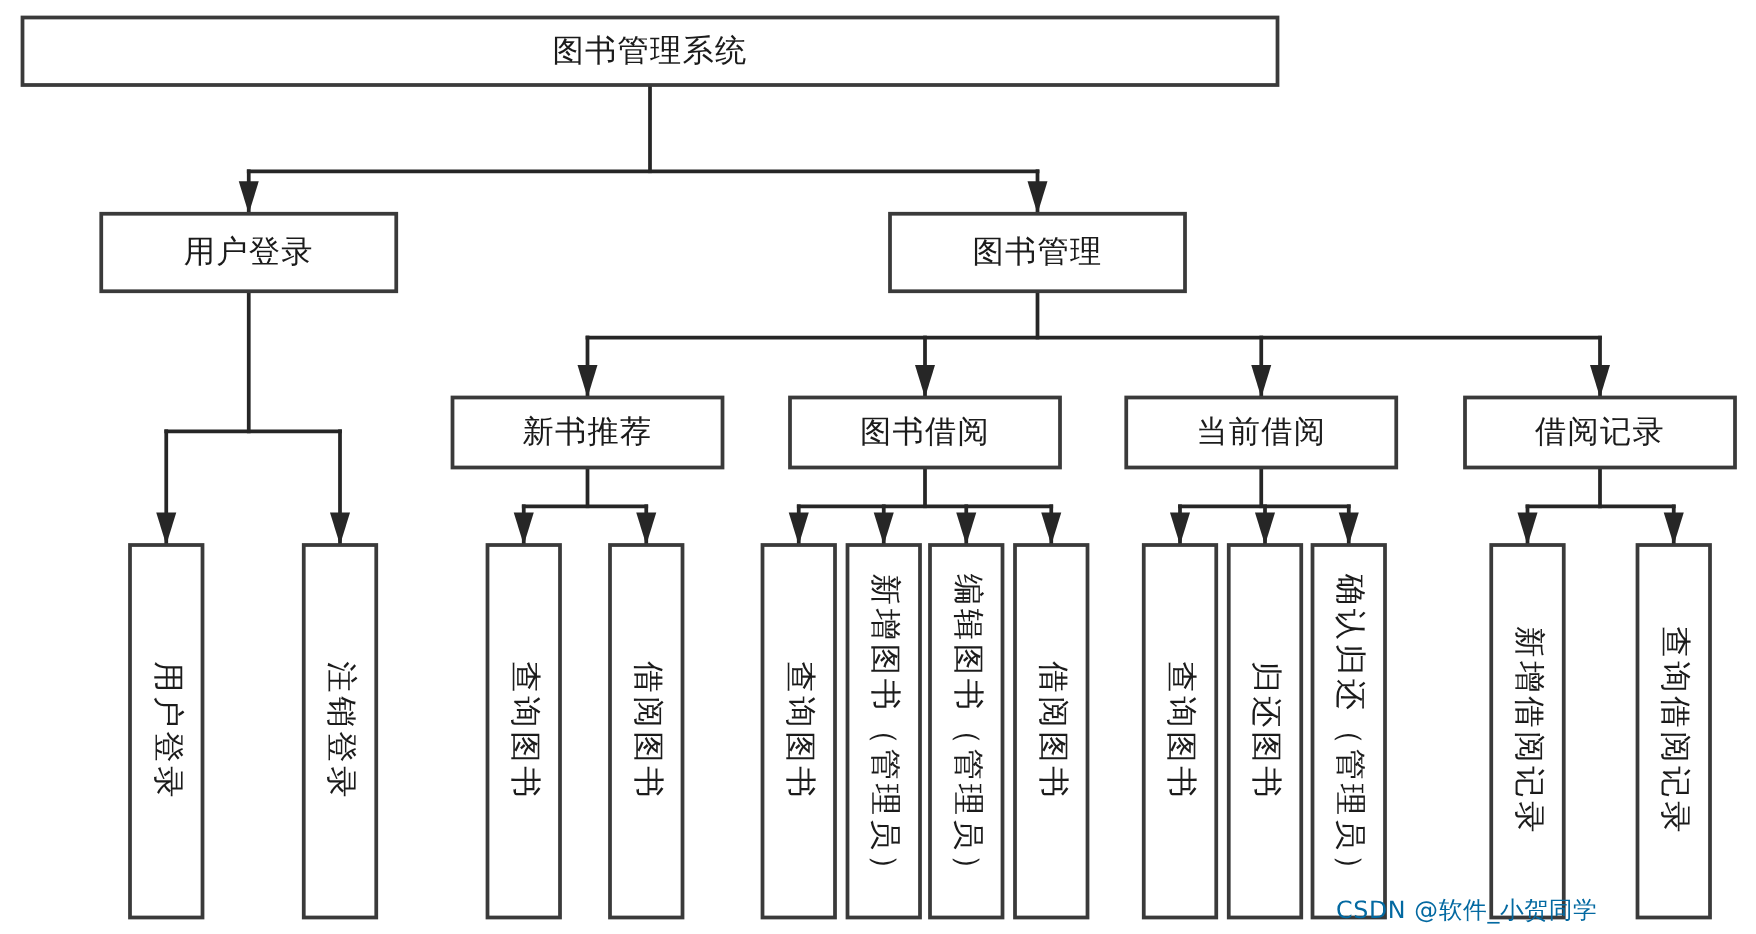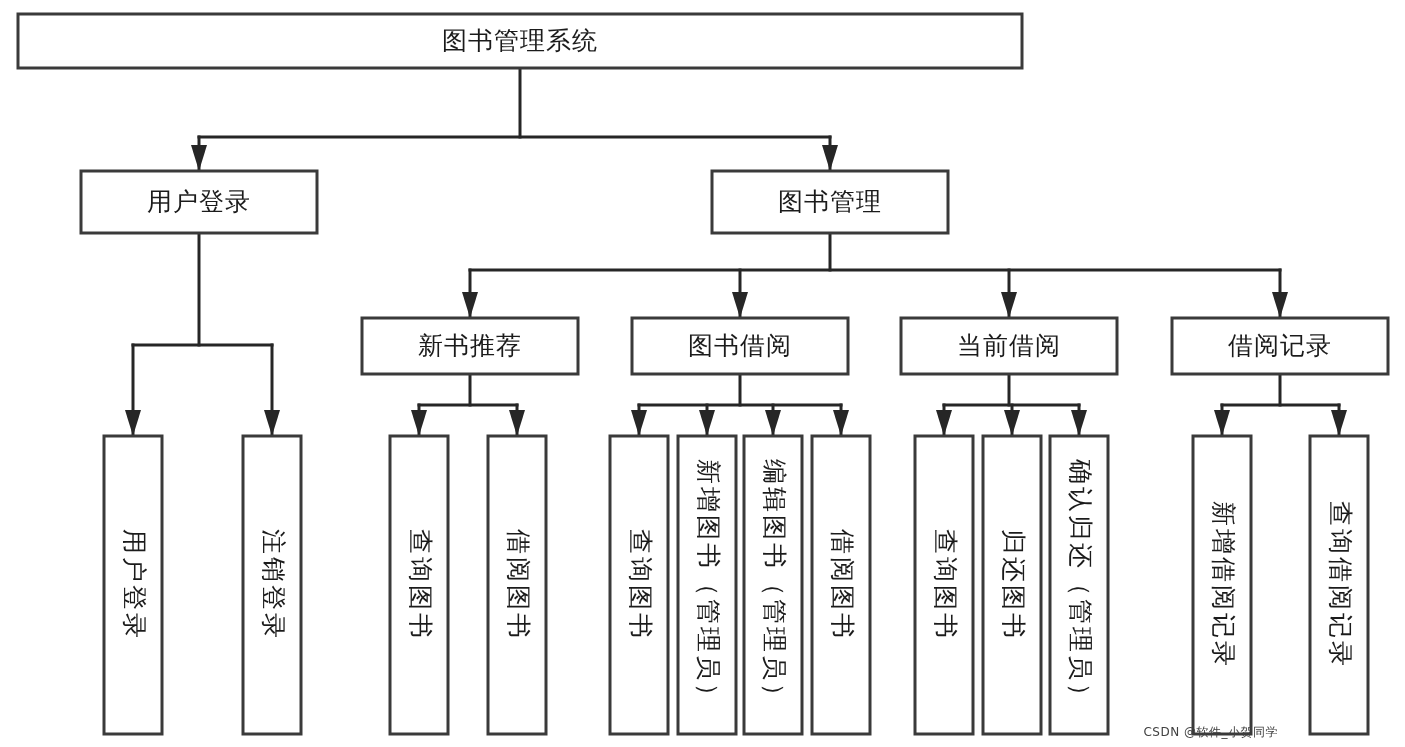--- a/index.html
+++ b/index.html
@@ -54,22 +54,22 @@
   }
   .arrow-head {
     fill: #262626;
     stroke: none;
   }
   .watermark-text {
     position: absolute;
     right: 8px;
     bottom: 6px;
     font-family: "DejaVu Sans", "Liberation Sans", sans-serif;
-    font-size: 12px;
-    color: #404040;
+    font-size: 19px;
+    color: #0369a1;
     white-space: nowrap;
     letter-spacing: 0.5px;
     user-select: none;
     margin-top: 40px;
   }
 </style>
 </head>
 <body>
 
 <div id="diagram-root">

